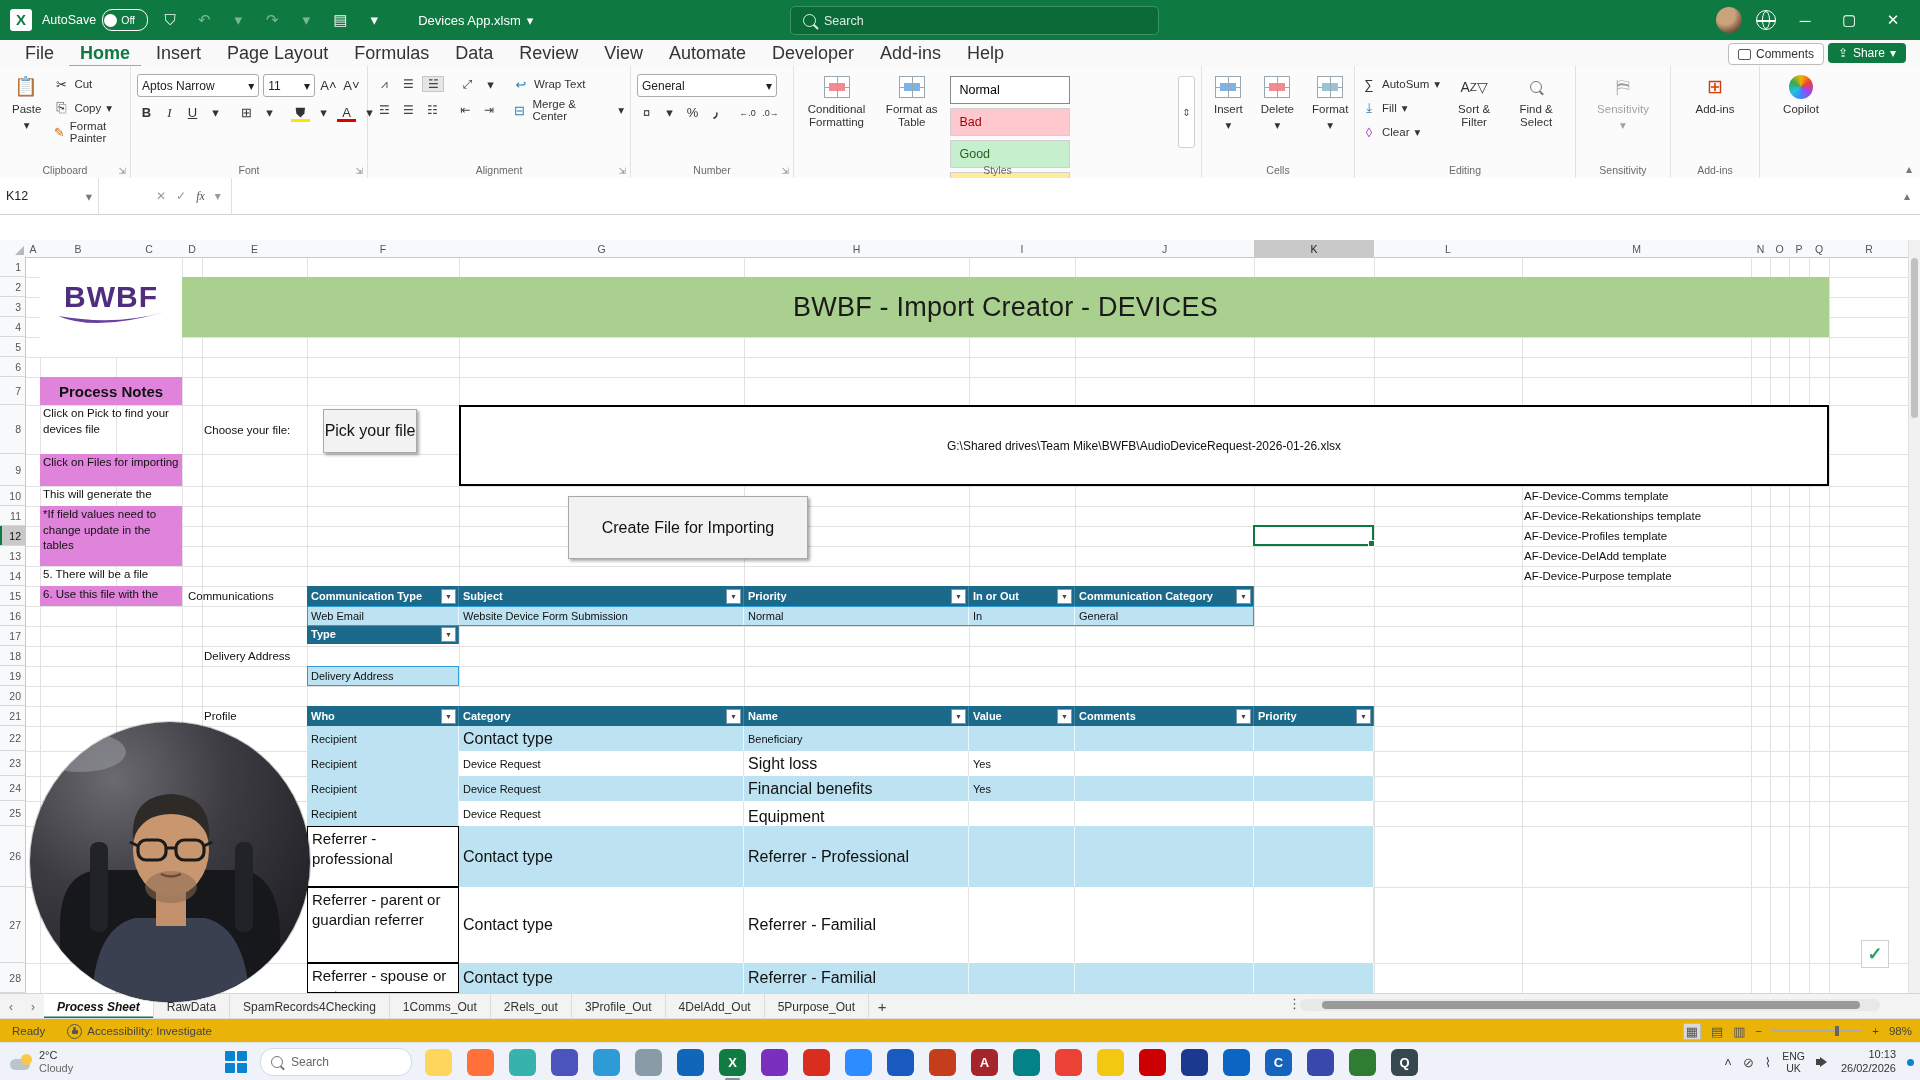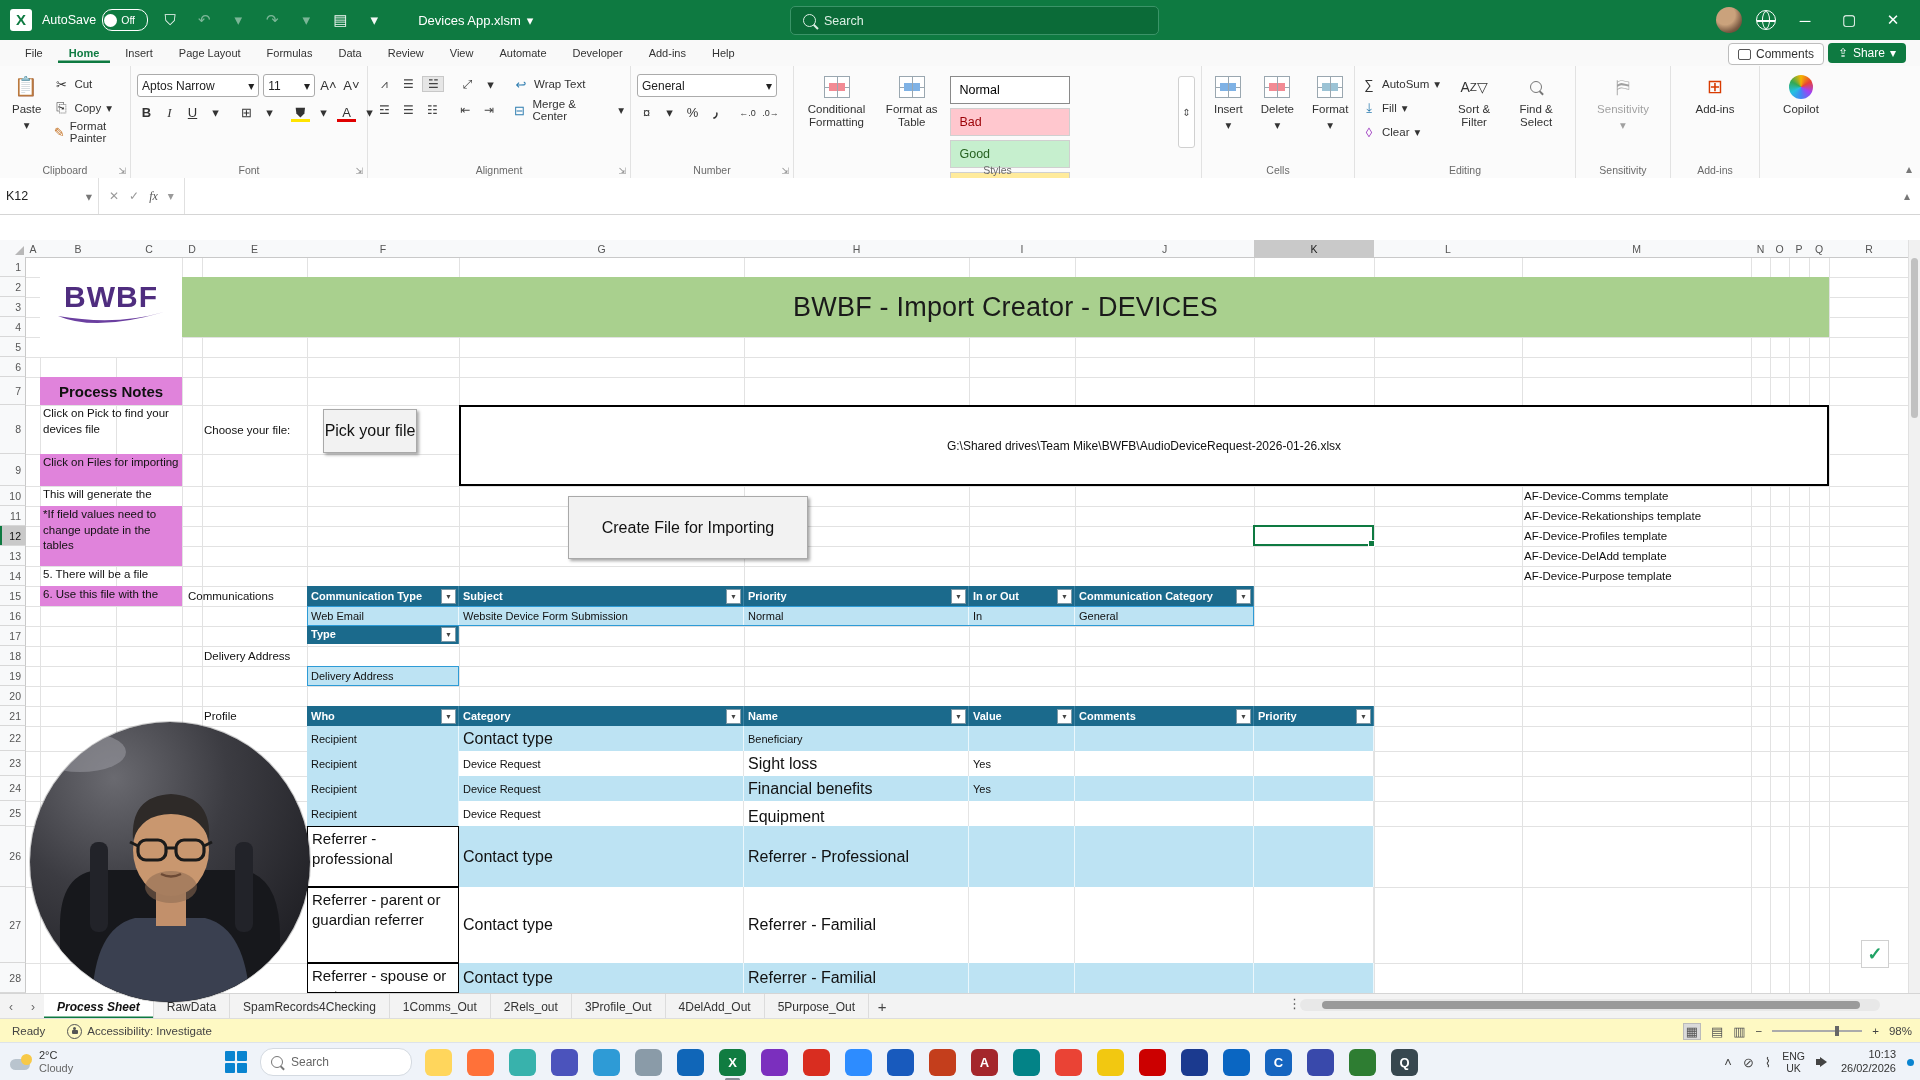--- a/index.html
+++ b/index.html
@@ -28,21 +28,21 @@
               transform:rotate(45deg);left:9px;top:11px;}
   .tb-right{position:absolute;right:0;top:0;height:40px;display:flex;align-items:center;gap:14px;padding-right:12px;}
   .avatar{width:26px;height:26px;border-radius:50%;background:radial-gradient(circle at 35% 30%,#caa27c 0 40%,#7a5a43 70%,#4c3424);}
   .globe{width:18px;height:18px;border:1.5px solid #fff;border-radius:50%;position:relative;}
   .globe::before{content:"";position:absolute;left:50%;top:0;bottom:0;width:8px;margin-left:-4px;border:1.5px solid #fff;border-radius:50%;box-sizing:border-box;}
   .globe::after{content:"";position:absolute;top:50%;left:0;right:0;height:1.5px;background:#fff;}
   .winbtn{width:30px;text-align:center;font-size:15px;}
   
   #menubar{position:absolute;top:40px;left:0;width:1920px;height:26px;background:#F9F9F9;display:flex;align-items:center;}
   #menu-tabs{display:flex;align-items:center;padding-left:14px;gap:4px;}
-  .mtab{padding:4px 11px;font-size:11px;color:#333;}
+  .mtab{padding:4px 11px;font-size:18px;color:#333;}
   .mtab.active{color:#0E7A41;font-weight:bold;box-shadow:inset 0 -2.5px 0 #0E7A41;}
   #comments-btn{position:absolute;right:96px;top:3px;height:20px;border:1px solid #BDBDBD;border-radius:4px;
                 background:#fff;display:flex;align-items:center;gap:5px;padding:0 9px;font-size:12px;color:#333;}
   #share-btn{position:absolute;right:14px;top:3px;height:20px;background:#0E7A41;color:#fff;border-radius:4px;
              display:flex;align-items:center;gap:5px;padding:0 10px;font-size:12px;}
   .bubble{width:11px;height:9px;border:1.2px solid #555;border-radius:2px;position:relative;}
   
   #ribbon{position:absolute;top:66px;left:0;width:1920px;height:112px;background:#FBFBFB;
           border-bottom:1px solid #D5D5D5;display:flex;}
   .grp{display:flex;flex-direction:column;border-right:1px solid #E2E2E2;padding:4px 6px 0 6px;position:relative;}
@@ -69,21 +69,21 @@
             align-items:center;justify-content:center;color:#555;background:#fff;font-size:10px;}
   .cellic{width:26px;height:20px;border:1px solid #9AA7B0;position:relative;background:
           linear-gradient(#fff,#fff);}
   .cellic::before{content:"";position:absolute;left:0;right:0;top:50%;height:1px;background:#9AA7B0;}
   .cellic::after{content:"";position:absolute;top:0;bottom:0;left:50%;width:1px;background:#9AA7B0;}
   .cellic .tint{position:absolute;left:4px;right:4px;top:6px;height:8px;}
   .copilot-ic{width:24px;height:24px;border-radius:50%;
      background:conic-gradient(#F4B400,#EA4335,#A142F4,#4285F4,#24C1E0,#34A853,#F4B400);}
   
   #fbar{position:absolute;top:178px;left:0;width:1920px;height:36px;background:#fff;
-        border-bottom:1px solid #D5D5D5;display:flex;align-items:stretch;}
+        border-bottom:1px solid #D5D5D5;display:flex;align-items:stretch;gap:47px;}
   #namebox{width:86px;display:flex;align-items:center;justify-content:space-between;
            padding:0 6px;font-size:12.5px;border-right:1px solid #E0E0E0;}
   .fx-btns{display:flex;align-items:center;gap:10px;padding:0 10px;color:#9a9a9a;border-right:1px solid #E0E0E0;}
   #fx-input{flex:1;}
   #fbar-exp{width:26px;display:flex;align-items:center;justify-content:center;color:#777;}
   
   #sheet{position:absolute;top:240px;left:0;width:1909px;height:753px;background:#fff;overflow:hidden;}
   .gl{position:absolute;background:#E2E2E2;}
   .colhead{position:absolute;top:0;height:17px;background:#F8F9FA;border-right:1px solid #D8D8D8;
            border-bottom:1px solid #C9C9C9;font-size:10.5px;color:#555;display:flex;
@@ -142,21 +142,21 @@
   #tabbar{position:absolute;top:993px;left:0;width:1920px;height:25px;background:#F3F3F3;
           border-top:1px solid #D5D5D5;display:flex;align-items:stretch;z-index:40;}
   .tab-nav{width:22px;display:flex;align-items:center;justify-content:center;color:#666;font-size:12px;}
   .stab{display:flex;align-items:center;padding:0 13px;font-size:12px;color:#333;border-right:1px solid #DCDCDC;}
   .stab.active{background:#fff;box-shadow:inset 0 -2.5px 0 #0E7A41;font-weight:bold;color:#111;font-style:italic;}
   #tab-add{width:26px;display:flex;align-items:center;justify-content:center;font-size:15px;color:#444;}
   #hscroll{position:absolute;left:1300px;top:999px;width:580px;height:12px;background:#E8E8E8;border-radius:6px;z-index:41;}
   #hthumb{position:absolute;left:22px;top:2px;width:538px;height:8px;background:#9A9A9A;border-radius:4px;}
   #tab-menu{position:absolute;left:1288px;top:996px;color:#555;z-index:41;font-size:13px;}
   
-  #statusbar{position:absolute;top:1018px;left:0;width:1920px;height:24px;background:#fef9c3;
+  #statusbar{position:absolute;top:1018px;left:0;width:1920px;height:24px;background:#eab308;
              border-top:1px solid #DDD;display:flex;align-items:center;font-size:11.5px;color:#444;z-index:60;}
   .acc-ic{width:13px;height:13px;border:1.3px solid #555;border-radius:50%;position:relative;margin:0 5px 0 22px;}
   .acc-ic::before{content:"";position:absolute;left:50%;top:2px;width:3px;height:3px;margin-left:-1.5px;background:#555;border-radius:50%;}
   .acc-ic::after{content:"";position:absolute;left:50%;top:5px;width:6px;height:4px;margin-left:-3px;background:#555;border-radius:1px;}
   #sb-right{position:absolute;right:8px;display:flex;align-items:center;gap:10px;}
   .viewic{font-size:13px;color:#555;}
   .viewic.on{background:#DADADA;border:1px solid #BBB;padding:0 2px;}
   #zoom-slider{width:90px;height:2px;background:#ABABAB;position:relative;}
   #zoom-slider::after{content:"";position:absolute;left:70%;top:-4px;width:4px;height:10px;background:#666;}
   

